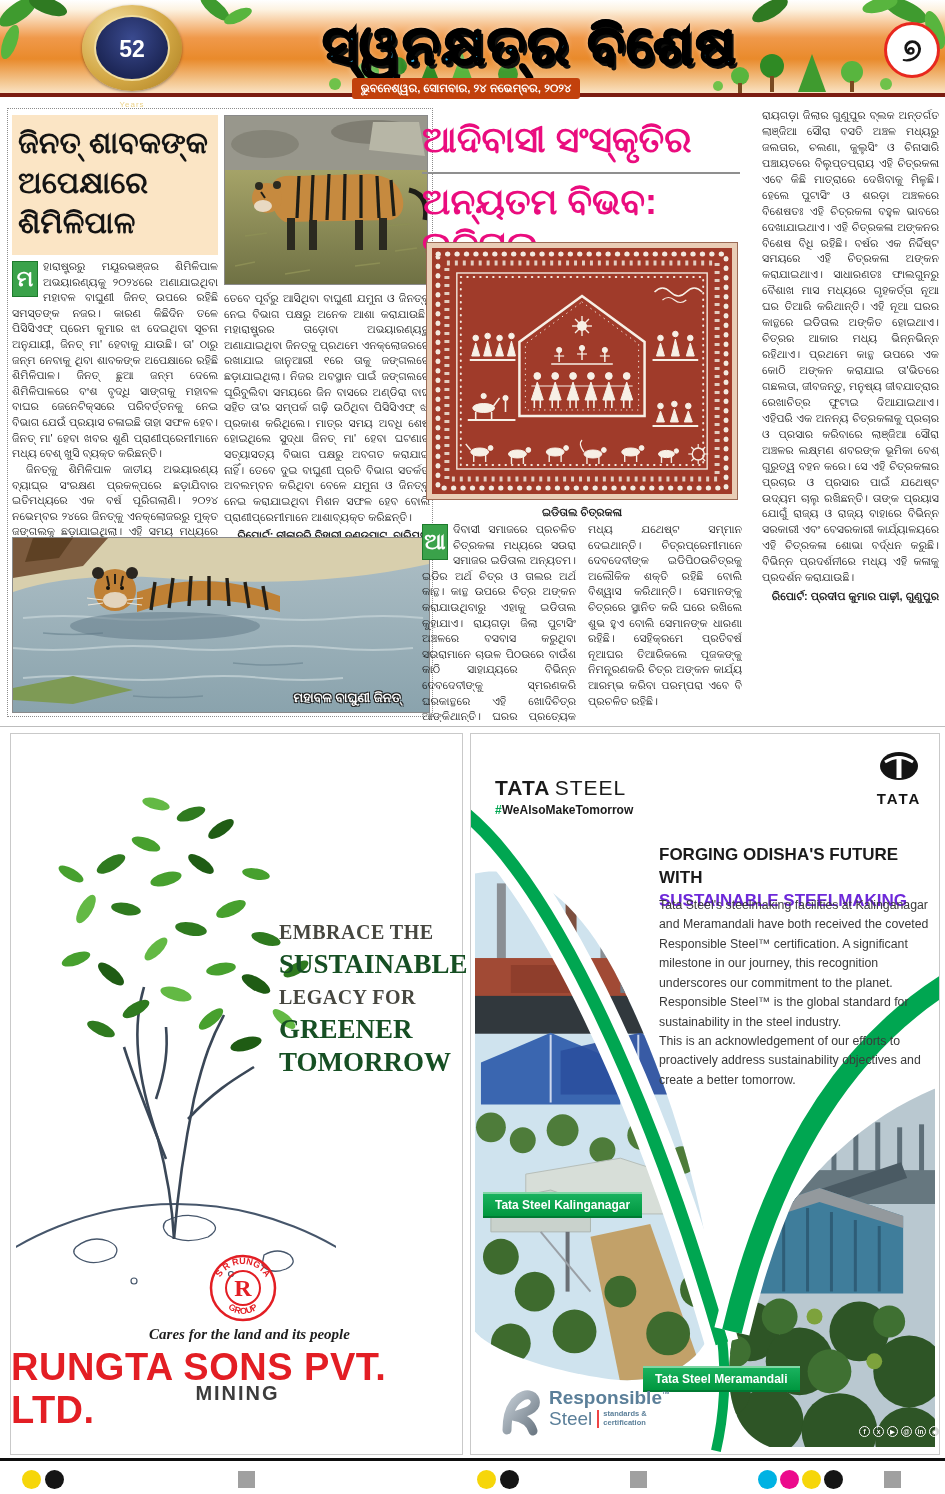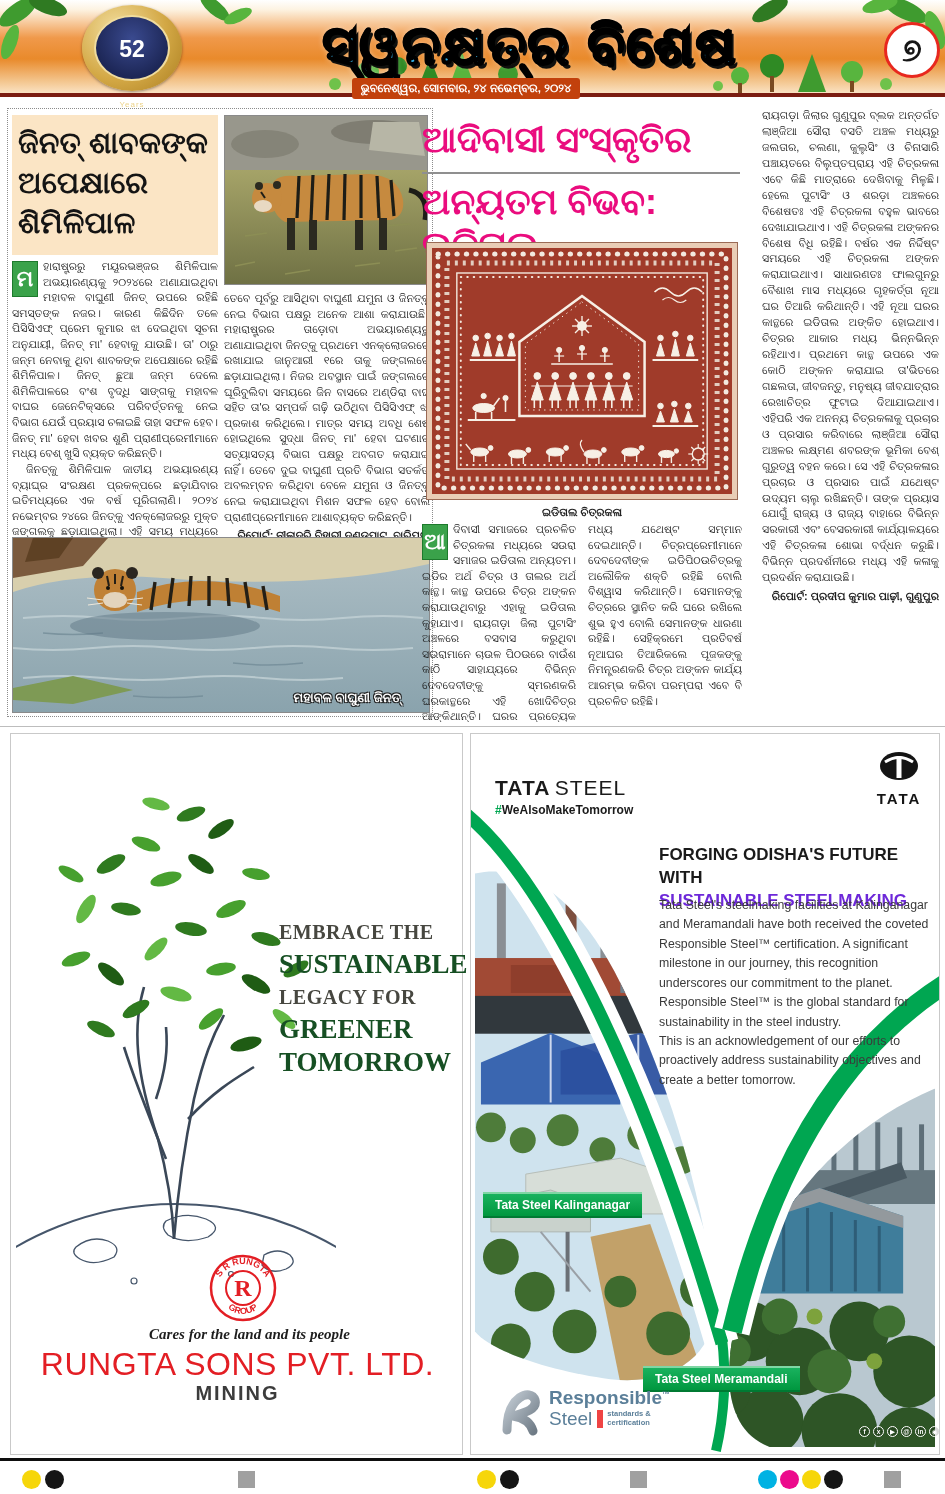--- a/index.html
+++ b/index.html
@@ -62,21 +62,21 @@
 
   
   .rungta-ad { position:absolute; left:10px; top:733px; width:453px; height:722px; border:1px solid #c9c9c9; background:#fff; }
   .rungta-art { position:absolute; left:5px; top:35px; width:320px; height:545px; }
   .rungta-tagline { position:absolute; left:268px; top:182px; width:180px; font-family:"Liberation Serif","DejaVu Serif",serif; color:#474740; }
   .rt-sm { font-size:20px; font-weight:600; letter-spacing:.5px; line-height:1.6; }
   .rt-lg { font-size:27px; font-weight:bold; color:#164f23; line-height:1.22; }
   .rungta-logo { position:absolute; left:198px; top:520px; width:68px; height:68px; }
   .rungta-motto { position:absolute; left:12px; top:592px; width:453px; text-align:center;
     font-family:"Liberation Serif","DejaVu Serif",serif; font-style:italic; font-weight:bold; font-size:15px; color:#1e1e1e; }
-  .rungta-company { position:absolute; left:0; top:612px; width:453px; text-align:center; font-size:32px; font-weight:400; color:#e31e24; letter-spacing:.5px; }
+  .rungta-company { position:absolute; left:0; top:612px; width:453px; text-align:left; font-size:38px; font-weight:700; color:#e31e24; letter-spacing:.5px; }
   .rungta-division { position:absolute; left:0; top:648px; width:453px; text-align:center; font-size:20px; font-weight:800; color:#3c3c3c; letter-spacing:2px; }
   .rungta-address { position:absolute; left:0; top:682px; width:453px; text-align:center; font-size:16px; font-weight:bold; color:#1c1c1c; }
 
   
   .tata-ad { position:absolute; left:470px; top:733px; width:470px; height:722px; border:1px solid #c9c9c9; background:#fff; overflow:hidden; }
   .tata-bg { position:absolute; inset:0; }
   .tata-brand { position:absolute; left:24px; top:42px; color:#1a1a1a; }
   .tata-brand .t1 { font-size:21px; font-weight:800; letter-spacing:1px; }
   .tata-brand .t2 { font-size:21px; font-weight:400; letter-spacing:1px; }
   .tata-hash { font-size:12px; font-weight:bold; margin-top:3px; }
@@ -88,21 +88,21 @@
   .tata-body { position:absolute; left:188px; top:162px; width:278px; font-size:12.3px; color:#3a3a3a; line-height:1.58; white-space:pre-line; }
   .tata-label { position:absolute; background:linear-gradient(180deg,#19b25e,#00973f); color:#fff; font-size:12px; font-weight:bold;
     padding:4px 12px; border-top:2px solid #7fd6a4; border-bottom:2px solid #007a33; }
   .label-1 { left:12px; top:458px; }
   .label-2 { left:172px; top:632px; }
   .resp-logo { position:absolute; left:26px; top:640px; display:flex; align-items:flex-start; gap:6px; }
   .resp-text { padding-top:14px; color:#5b7f99; }
   .resp-line1 { font-size:19px; font-weight:bold; line-height:1.05; }
   .resp-line1 sup { font-size:8px; }
   .resp-line2 { font-size:19px; font-weight:400; display:flex; align-items:center; gap:5px; }
-  .resp-sub { font-size:7.5px; line-height:1.15; border-left:6px solid #ef4444; padding-left:4px; font-weight:bold; }
+  .resp-sub { font-size:7.5px; line-height:1.15; border-left:2px solid #ef4444; padding-left:4px; font-weight:bold; }
   .socials { position:absolute; left:388px; top:692px; display:flex; gap:3px; }
   .soc { width:11px; height:11px; border-radius:50%; border:1px solid #fff; color:#fff; font-size:6.5px; font-weight:bold;
     display:flex; align-items:center; justify-content:center; background:rgba(0,0,0,.15); }
 
   
   .bottom-rule { position:absolute; left:0; top:1458px; width:945px; height:3px; background:#0e0e0e; }
   .reg-dot { position:absolute; top:1470px; width:19px; height:19px; border-radius:50%; }
   .reg-sq { position:absolute; top:1471px; width:17px; height:17px; background:#a0a0a0; }
 </style>
 </head>

